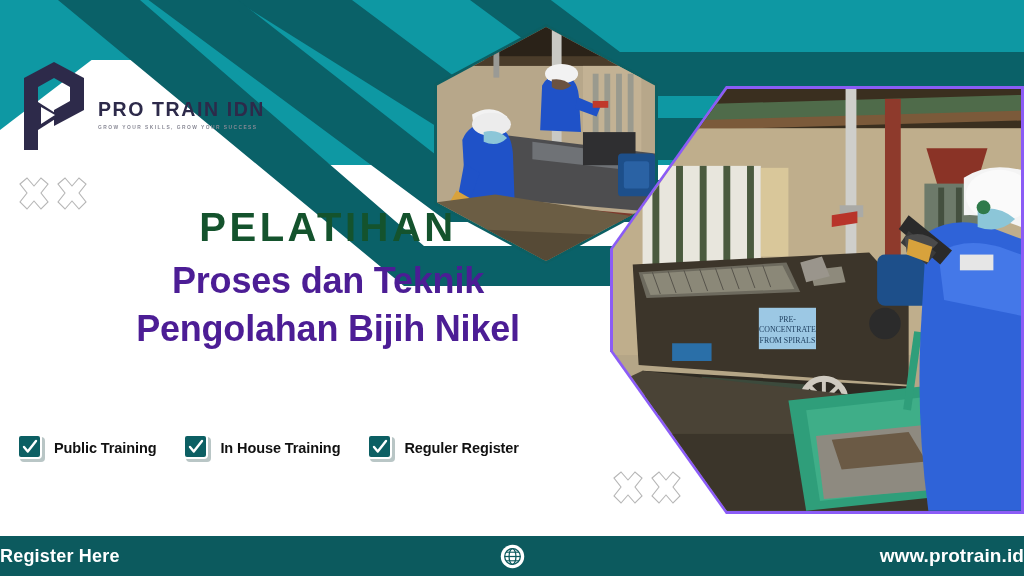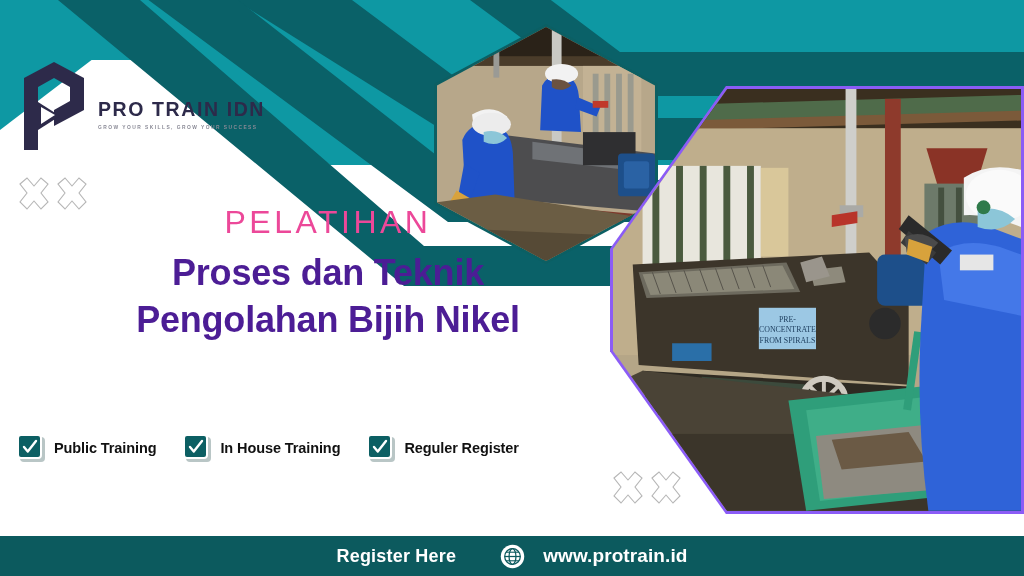--- a/index.html
+++ b/index.html
@@ -62,24 +62,24 @@
   .xdeco.bottom { left:608px; top:470px; width:78px; height:48px; }
 
   
   .headline {
     position:absolute;
     left:108px; top:206px;
     width:440px;
     text-align:center;
   }
   .kicker {
-    font-size:32px;
-    font-weight:normal;
+    font-size:40px;
+    font-weight:bold;
     letter-spacing:3.5px;
-    color:#ec4899;
+    color:#14532d;
     line-height:1.05;
   }
   .title {
     font-size:36px;
     font-weight:bold;
     color:#4c1d95;
     line-height:1.33;
     margin-top:9px;
     letter-spacing:-0.2px;
   }
@@ -163,21 +163,21 @@
   .scene { position:absolute; inset:0; }
 
   
   .footer {
     position:absolute;
     left:0; bottom:0;
     width:1024px; height:40px;
     background:#0c5a5e;
     display:flex;
     align-items:center;
-    justify-content:center;
+    justify-content:space-between;
     gap:0;
     margin-top:47px;
   }
   .footer-reg {
     font-size:18px;
     font-weight:bold;
     color:#ffffff;
     letter-spacing:0.2px;
   }
   .globe-icon {

